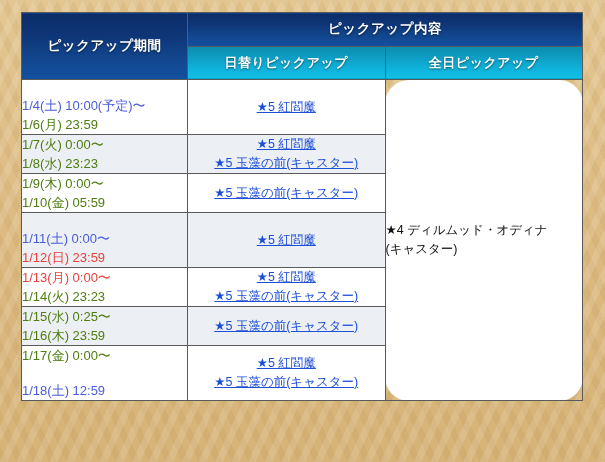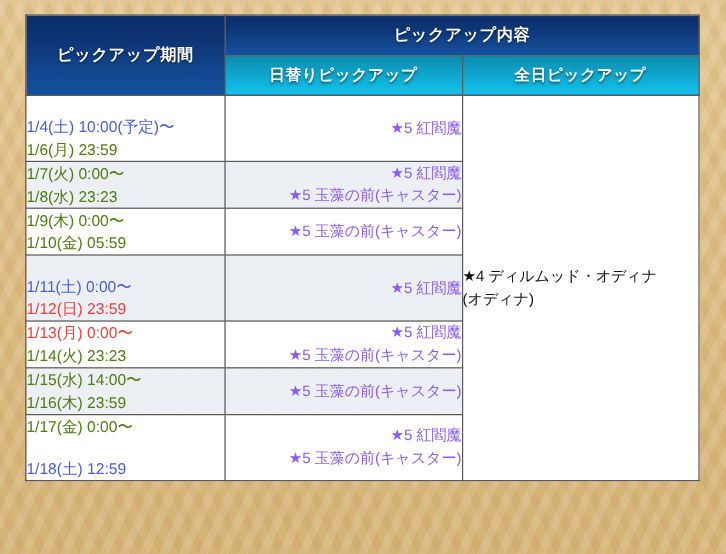--- a/index.html
+++ b/index.html
@@ -85,35 +85,36 @@
     padding: 9px 0 9px 16px;
     font-size: 13px;
     line-height: 19px;
     color: #222222;
     text-align: left;
   }
   td.daily {
     padding: 9px 0 9px 14px;
     font-size: 12.5px;
     line-height: 19px;
-    color: #8b5cf6;
-    text-align: right;
+    color: #1d4ed8;
+    text-align: center;
+    text-decoration: underline;
   }
   td.allday {
     padding: 10px 0 10px 14px;
     font-size: 12.5px;
     line-height: 19px;
     color: #111111;
     text-align: left;
     vertical-align: middle;
   }
 
   tr.row-odd  td { background: #ffffff; }
   tr.row-even td { background: #eceff3; }
-  td.allday { background: #ffffff !important; }
+  td.allday { background: #ffffff !important; border-radius: 24px; }
 
   .d-blue  { color: #4a5cdb; margin-top: 16px; }
   .d-red   { color: #e8423c; }
   .d-black { color: #4d7c0f; }
 
   .line { display: block; white-space: nowrap; }
   .star { font-size: 12.5px; }
 </style>
 </head>
 <body>
@@ -136,21 +137,21 @@
         <tr class="row-odd">
           <td class="period">
             <span class="line d-blue">1/4(土) 10:00(予定)〜</span>
             <span class="line d-black">1/6(月) 23:59</span>
           </td>
           <td class="daily">
             <span class="line star">★5 紅閻魔</span>
           </td>
           <td class="allday" rowspan="7">
             <span class="line star">★4 ディルムッド・オディナ</span>
-            <span class="line star">(オディナ)</span>
+            <span class="line star">(キャスター)</span>
           </td>
         </tr>
 
         <tr class="row-even">
           <td class="period">
             <span class="line d-black">1/7(火) 0:00〜</span>
             <span class="line d-black">1/8(水) 23:23</span>
           </td>
           <td class="daily">
             <span class="line star">★5 紅閻魔</span>
@@ -184,21 +185,21 @@
             <span class="line d-black">1/14(火) 23:23</span>
           </td>
           <td class="daily">
             <span class="line star">★5 紅閻魔</span>
             <span class="line star">★5 玉藻の前(キャスター)</span>
           </td>
         </tr>
 
         <tr class="row-even">
           <td class="period">
-            <span class="line d-black">1/15(水) 14:00〜</span>
+            <span class="line d-black">1/15(水) 0:25〜</span>
             <span class="line d-black">1/16(木) 23:59</span>
           </td>
           <td class="daily">
             <span class="line star">★5 玉藻の前(キャスター)</span>
           </td>
         </tr>
 
         <tr class="row-odd">
           <td class="period">
             <span class="line d-black">1/17(金) 0:00〜</span>

